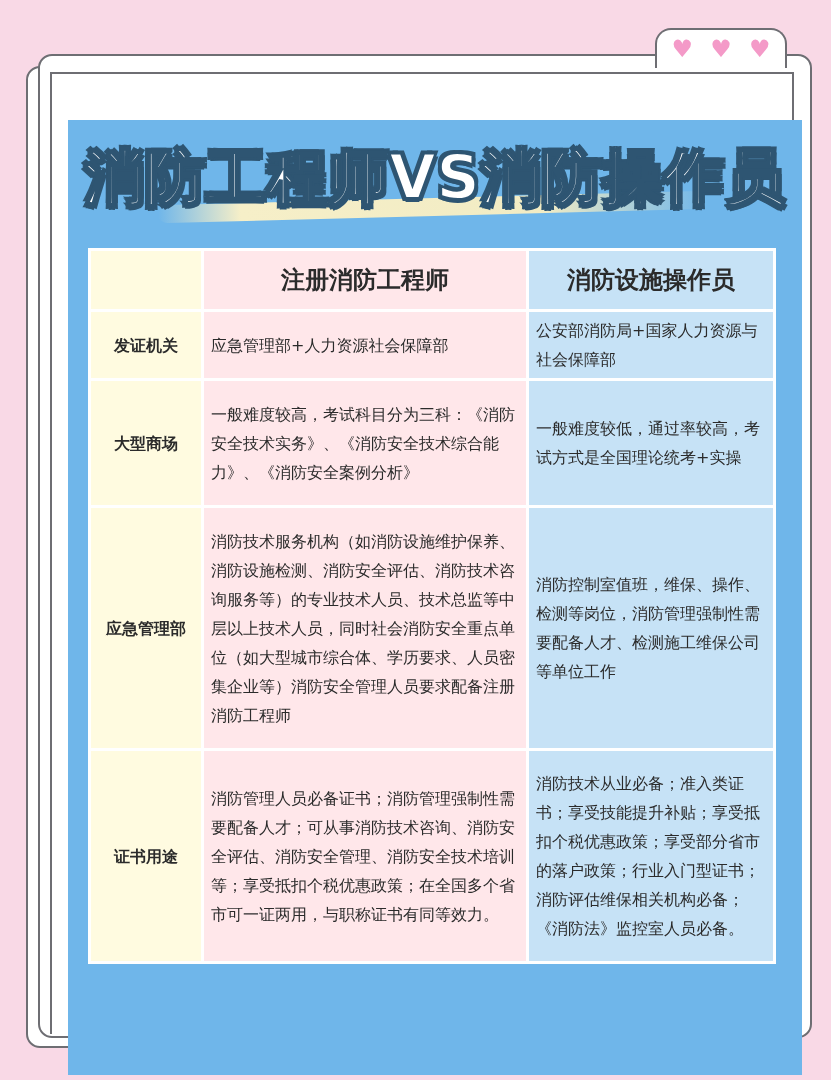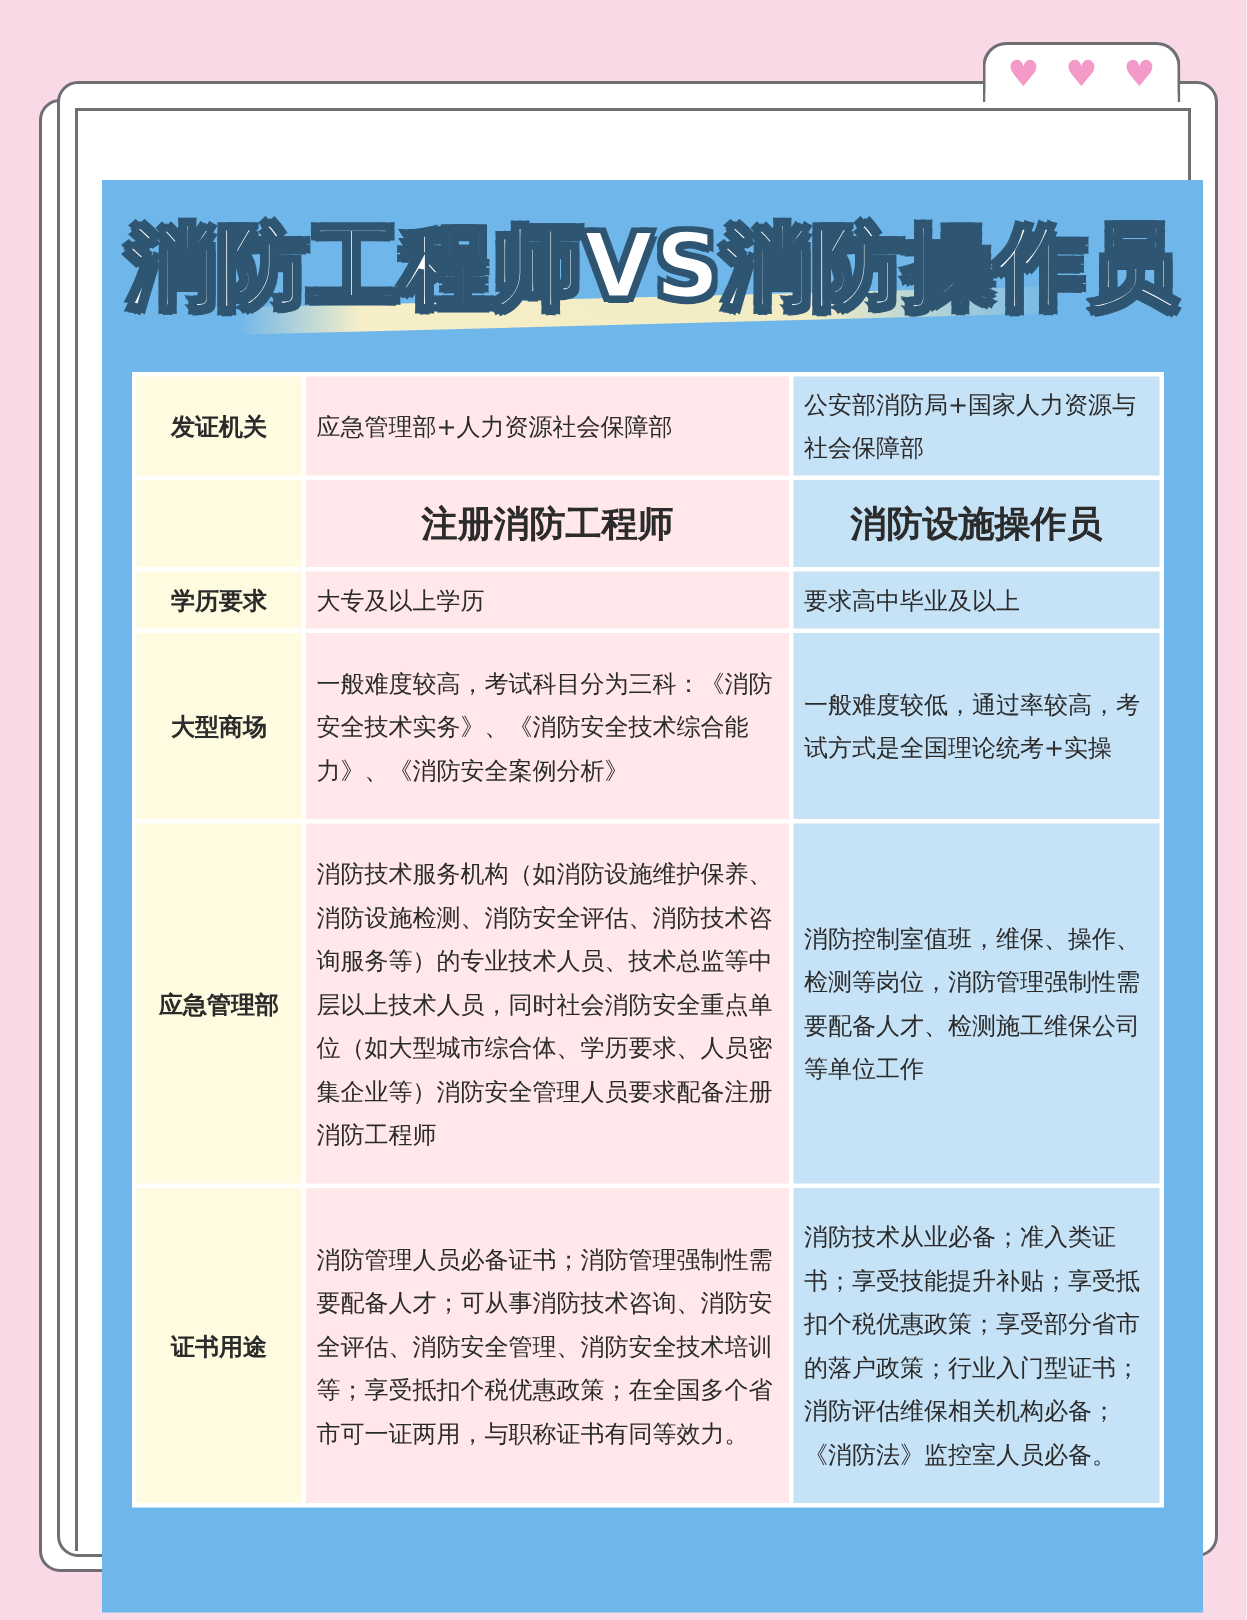--- a/index.html
+++ b/index.html
@@ -77,34 +77,29 @@
 <div class="inner-frame"></div>
 
 <div class="panel">
   <div class="title-wrap">
     <div class="title-streak"></div>
     <div class="title">消防工程师VS消防操作员</div>
   </div>
 
   <table class="cmp">
     <tbody>
-        <tr style="height:66px">
-      <td class="c-label">发证机关</td>
-      <td class="c-eng">应急管理部+人力资源社会保障部</td>
-      <td class="c-op">公安部消防局+国家人力资源与社会保障部</td>
-    </tr>
-    <tr>
+        <tr>
       <th class="c-label"></th>
       <th class="c-eng">注册消防工程师</th>
       <th class="c-op">消防设施操作员</th>
     </tr>
-    <tr style="height:38px">
-      <td class="c-label">学历要求</td>
-      <td class="c-eng">大专及以上学历</td>
-      <td class="c-op">要求高中毕业及以上</td>
+    <tr style="height:66px">
+      <td class="c-label">发证机关</td>
+      <td class="c-eng">应急管理部+人力资源社会保障部</td>
+      <td class="c-op">公安部消防局+国家人力资源与社会保障部</td>
     </tr>
     <tr style="height:124px">
       <td class="c-label">大型商场</td>
       <td class="c-eng">一般难度较高，考试科目分为三科：《消防安全技术实务》、《消防安全技术综合能力》、《消防安全案例分析》</td>
       <td class="c-op">一般难度较低，通过率较高，考试方式是全国理论统考+实操</td>
     </tr>
     <tr style="height:240px">
       <td class="c-label">应急管理部</td>
       <td class="c-eng">消防技术服务机构（如消防设施维护保养、消防设施检测、消防安全评估、消防技术咨询服务等）的专业技术人员、技术总监等中层以上技术人员，同时社会消防安全重点单位（如大型城市综合体、学历要求、人员密集企业等）消防安全管理人员要求配备注册消防工程师</td>
       <td class="c-op">消防控制室值班，维保、操作、检测等岗位，消防管理强制性需要配备人才、检测施工维保公司等单位工作</td>

